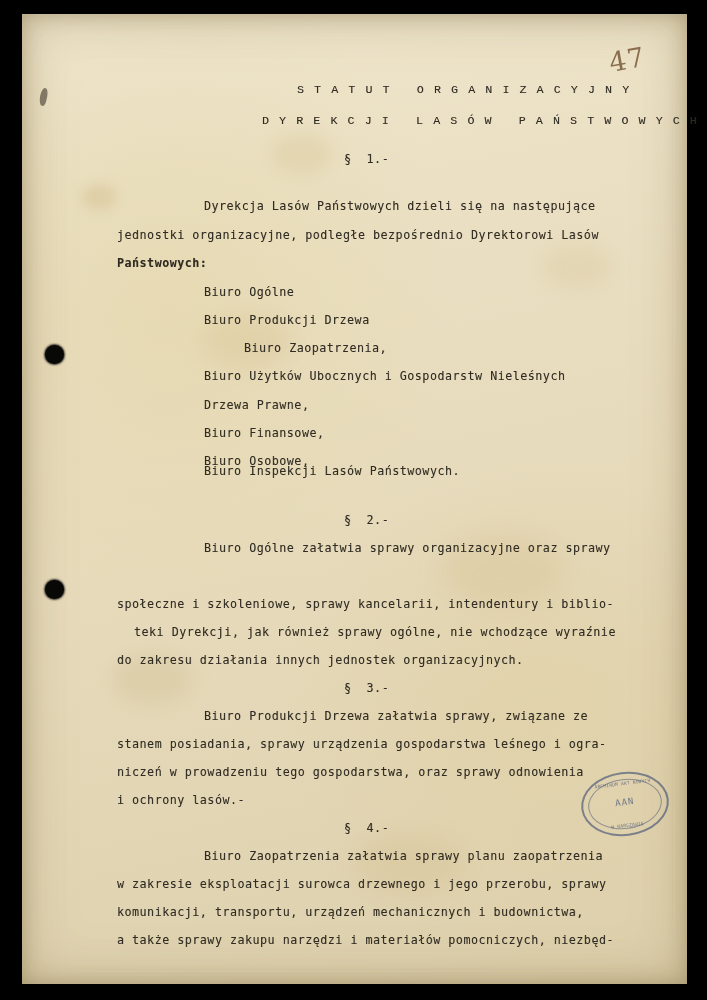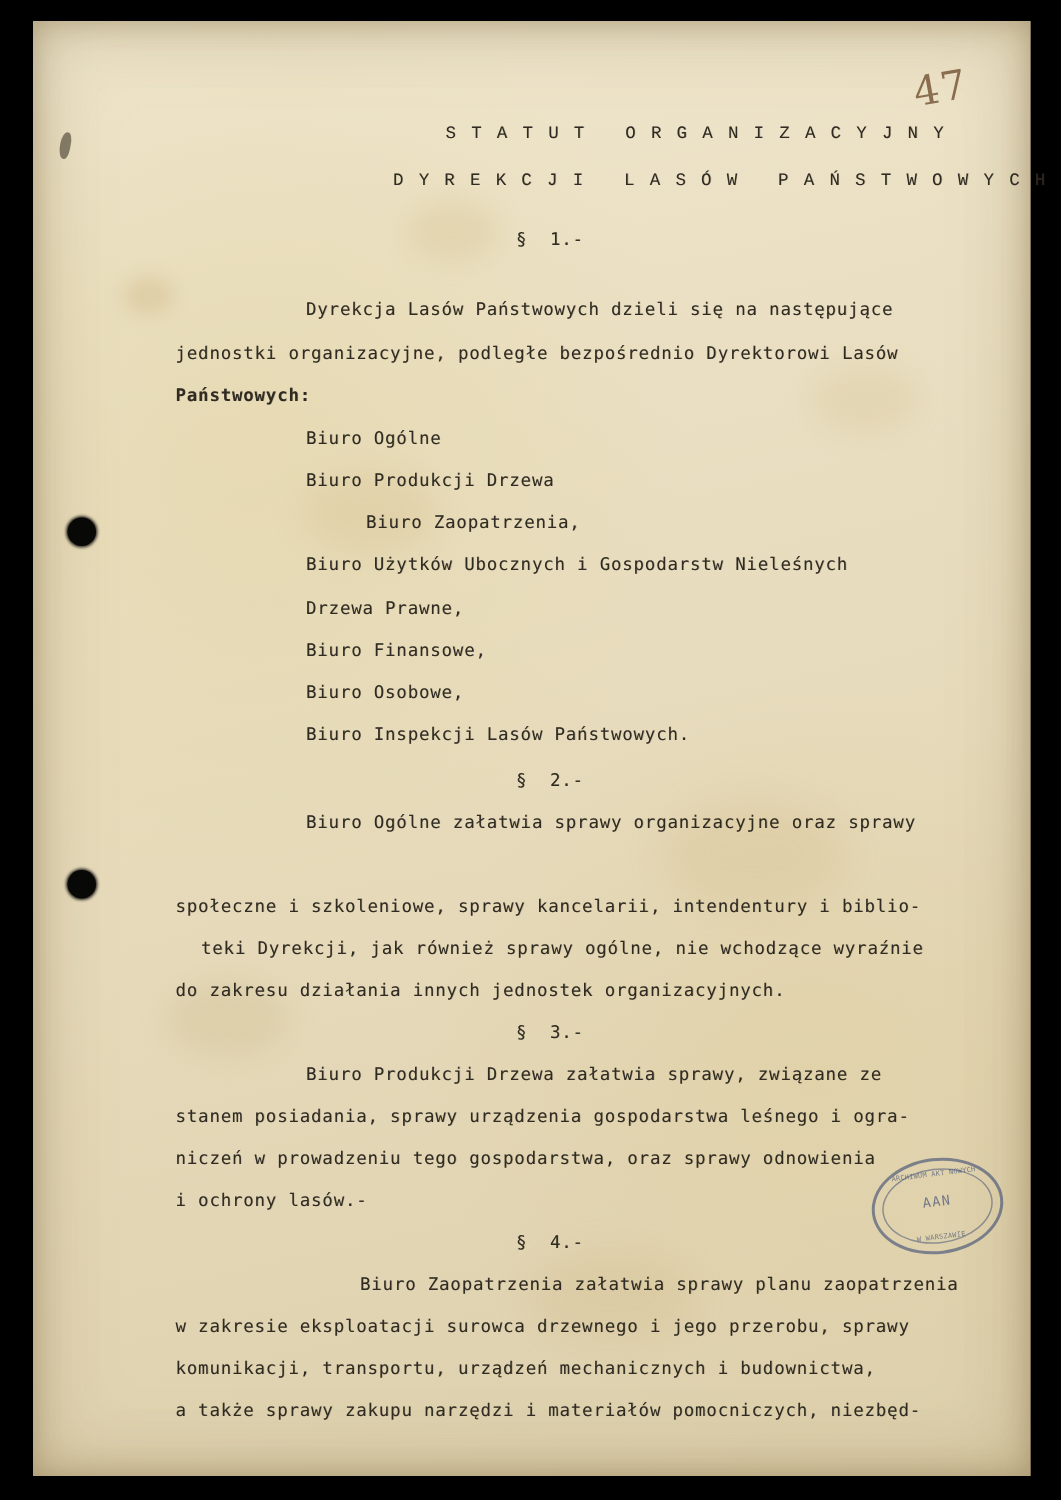--- a/index.html
+++ b/index.html
@@ -182,36 +182,36 @@
       <div class="line" style="left:95px; top:207px;">jednostki organizacyjne, podległe bezpośrednio Dyrektorowi Lasów</div>
       <div class="line" style="left:95px; top:235px;font-weight:bold;">Państwowych:</div>
 
       <div class="line" style="left:182px; top:264px;">Biuro Ogólne</div>
       <div class="line" style="left:182px; top:292px;">Biuro Produkcji Drzewa</div>
       <div class="line" style="left:182px; top:320px;margin-left:40px;">Biuro Zaopatrzenia,</div>
       <div class="line" style="left:182px; top:348px;">Biuro Użytków Ubocznych i Gospodarstw Nieleśnych</div>
       <div class="line" style="left:182px; top:377px;">Drzewa Prawne,</div>
       <div class="line" style="left:182px; top:405px;">Biuro Finansowe,</div>
       <div class="line" style="left:182px; top:433px;">Biuro Osobowe,</div>
-      <div class="line" style="left:182px; top:461px;text-align:center;">Biuro Inspekcji Lasów Państwowych.</div>
+      <div class="line" style="left:182px; top:443px;text-align:center;">Biuro Inspekcji Lasów Państwowych.</div>
 
       <div class="line" style="left:322px; top:492px;">§  2.-</div>
       <div class="line" style="left:182px; top:520px;">Biuro Ogólne załatwia sprawy organizacyjne oraz sprawy</div>
       <div class="line" style="left:95px; top:576px;">społeczne i szkoleniowe, sprawy kancelarii, intendentury i biblio-</div>
       <div class="line" style="left:112px; top:604px;">teki Dyrekcji, jak również sprawy ogólne, nie wchodzące wyraźnie</div>
       <div class="line" style="left:95px; top:632px;">do zakresu działania innych jednostek organizacyjnych.</div>
 
       <div class="line" style="left:322px; top:660px;">§  3.-</div>
       <div class="line" style="left:182px; top:688px;">Biuro Produkcji Drzewa załatwia sprawy, związane ze</div>
       <div class="line" style="left:95px; top:716px;">stanem posiadania, sprawy urządzenia gospodarstwa leśnego i ogra-</div>
       <div class="line" style="left:95px; top:744px;">niczeń w prowadzeniu tego gospodarstwa, oraz sprawy odnowienia</div>
       <div class="line" style="left:95px; top:772px;">i ochrony lasów.-</div>
 
       <div class="line" style="left:322px; top:800px;">§  4.-</div>
-      <div class="line" style="left:182px; top:828px;margin-left:36px;">Biuro Zaopatrzenia załatwia sprawy planu zaopatrzenia</div>
+      <div class="line" style="left:182px; top:828px;">Biuro Zaopatrzenia załatwia sprawy planu zaopatrzenia</div>
       <div class="line" style="left:95px; top:856px;">w zakresie eksploatacji surowca drzewnego i jego przerobu, sprawy</div>
       <div class="line" style="left:95px; top:884px;">komunikacji, transportu, urządzeń mechanicznych i budownictwa,</div>
       <div class="line" style="left:95px; top:912px;">a także sprawy zakupu narzędzi i materiałów pomocniczych, niezbęd-</div>
 
     </div>
 
     <div id="stamp">
       <div class="ring"></div>
       <div class="st-top">ARCHIWUM AKT NOWYCH</div>
       <div class="st-mid">AAN</div>

